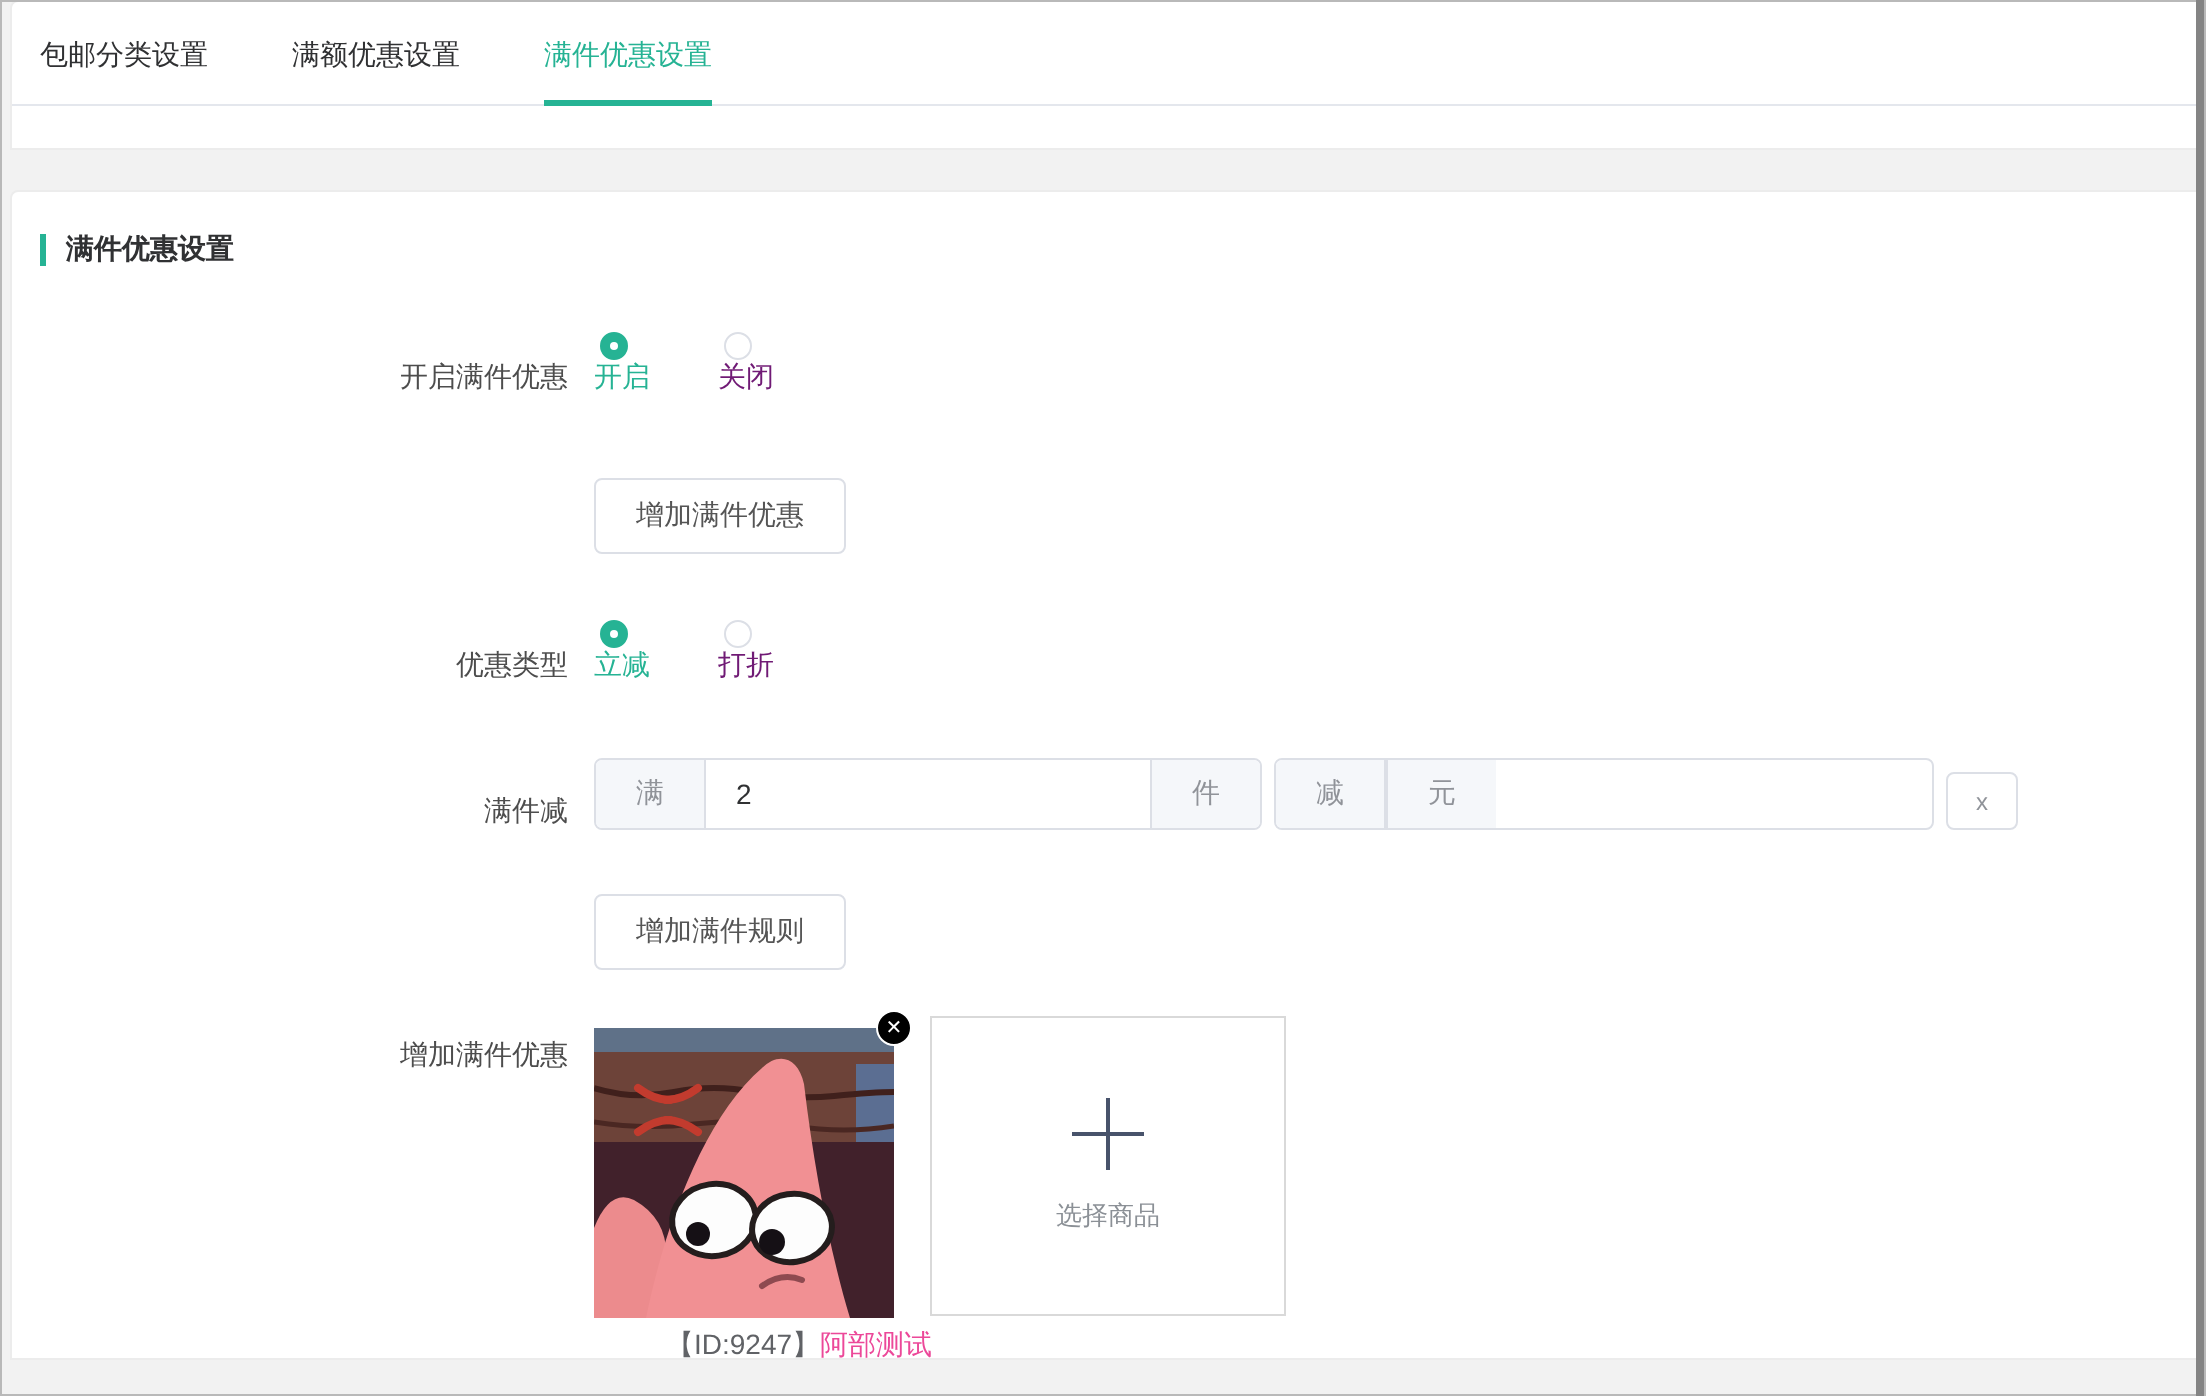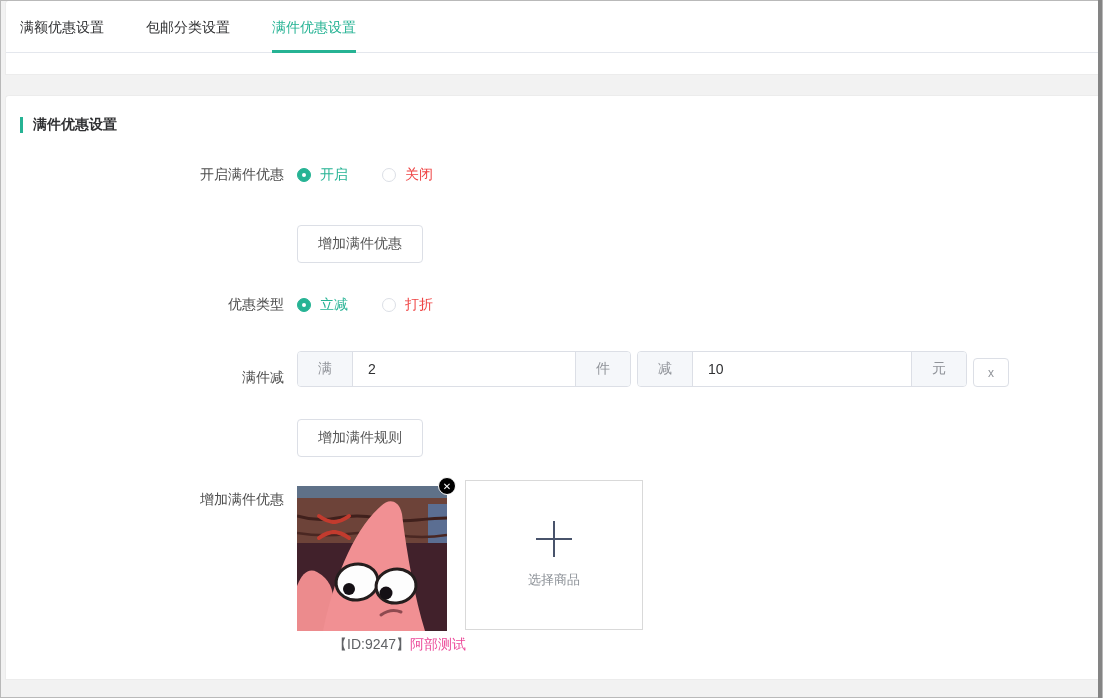--- a/index.html
+++ b/index.html
@@ -24,25 +24,25 @@
 
   .section-header { display:flex; align-items:center; margin-left:14px; }
   .section-bar { width:3px; height:16px; background:#26b394; margin-right:10px; }
   .section-title { font-size:14px; font-weight:bold; color:#303133; }
 
   .form-row { display:flex; align-items:flex-end; }
   .form-label { width:291px; padding-right:13px; text-align:right; font-size:14px; color:#4d4d4d; }
   .indent { margin-left:291px; }
 
   
-  .radio { display:flex; align-items:center; margin-right:34px; cursor:pointer; }
+  .radio { display:flex; align-items:center; margin-right:34px; cursor:pointer;flex-direction:column; }
   .radio-dot { width:14px; height:14px; border-radius:50%; border:1px solid #dcdfe6; background:#fff; margin-right:9px; position:relative; }
   .radio.checked .radio-dot { background:#26b394; border-color:#26b394; }
   .radio.checked .radio-dot::after { content:""; position:absolute; left:4px; top:4px; width:4px; height:4px; border-radius:50%; background:#fff; }
-  .radio-label { font-size:14px; color:#ef4444; }
+  .radio-label { font-size:14px; color:#701a75; }
   .radio.checked .radio-label { color:#26b394; }
 
   
   .btn-plain { background:#fff; border:1px solid #dcdfe6; border-radius:4px; height:38px;
     padding:0 20px; font-size:14px; color:#555; cursor:pointer; font-family:inherit; }
   .btn-danger { background:#f2422e; border:1px solid #f2422e; border-radius:4px; height:38px;
     padding:0 20px; font-size:14px; color:#8c1a10; font-weight:bold; cursor:pointer; font-family:inherit; margin-left:32px; }
   .btn-x { background:#fff; border:1px solid #dcdfe6; border-radius:4px; width:36px; height:29px;
     font-size:12px; color:#909399; cursor:pointer; font-family:inherit; margin-left:6px; }
 
@@ -82,22 +82,22 @@
   .mt-products { margin-top:23px; }
 </style>
 </head>
 <body>
 
 <div class="frame"></div>
 <div class="scrollbar"></div>
 
 <div class="tab-card">
   <div class="tabs">
+    <div class="tab">包邮分类设置</div>
     <div class="tab">满额优惠设置</div>
-    <div class="tab">包邮分类设置</div>
     <div class="tab active">满件优惠设置</div>
   </div>
 </div>
 
 <div class="gap-strip"></div>
 
 <div class="content-card">
 
   <div class="section-header">
     <span class="section-bar"></span>
@@ -134,21 +134,20 @@
 
   <div class="form-row mt-rule">
     <div class="form-label">满件减</div>
     <div class="input-group group-qty">
       <span class="ig-addon pre">满</span>
       <input class="ig-input" type="text" value="2" style="">
       <span class="ig-addon post">件</span>
     </div>
     <div class="input-group group-amt">
       <span class="ig-addon pre">减</span>
-      <input class="ig-input" type="text" value="10" style="">
       <span class="ig-addon post">元</span>
     </div>
     <button class="btn-x">x</button>
   </div>
 
   <div class="indent mt-rulebtn">
     <button class="btn-plain">增加满件规则</button>
   </div>
 
   <div class="form-row product-row mt-products">

